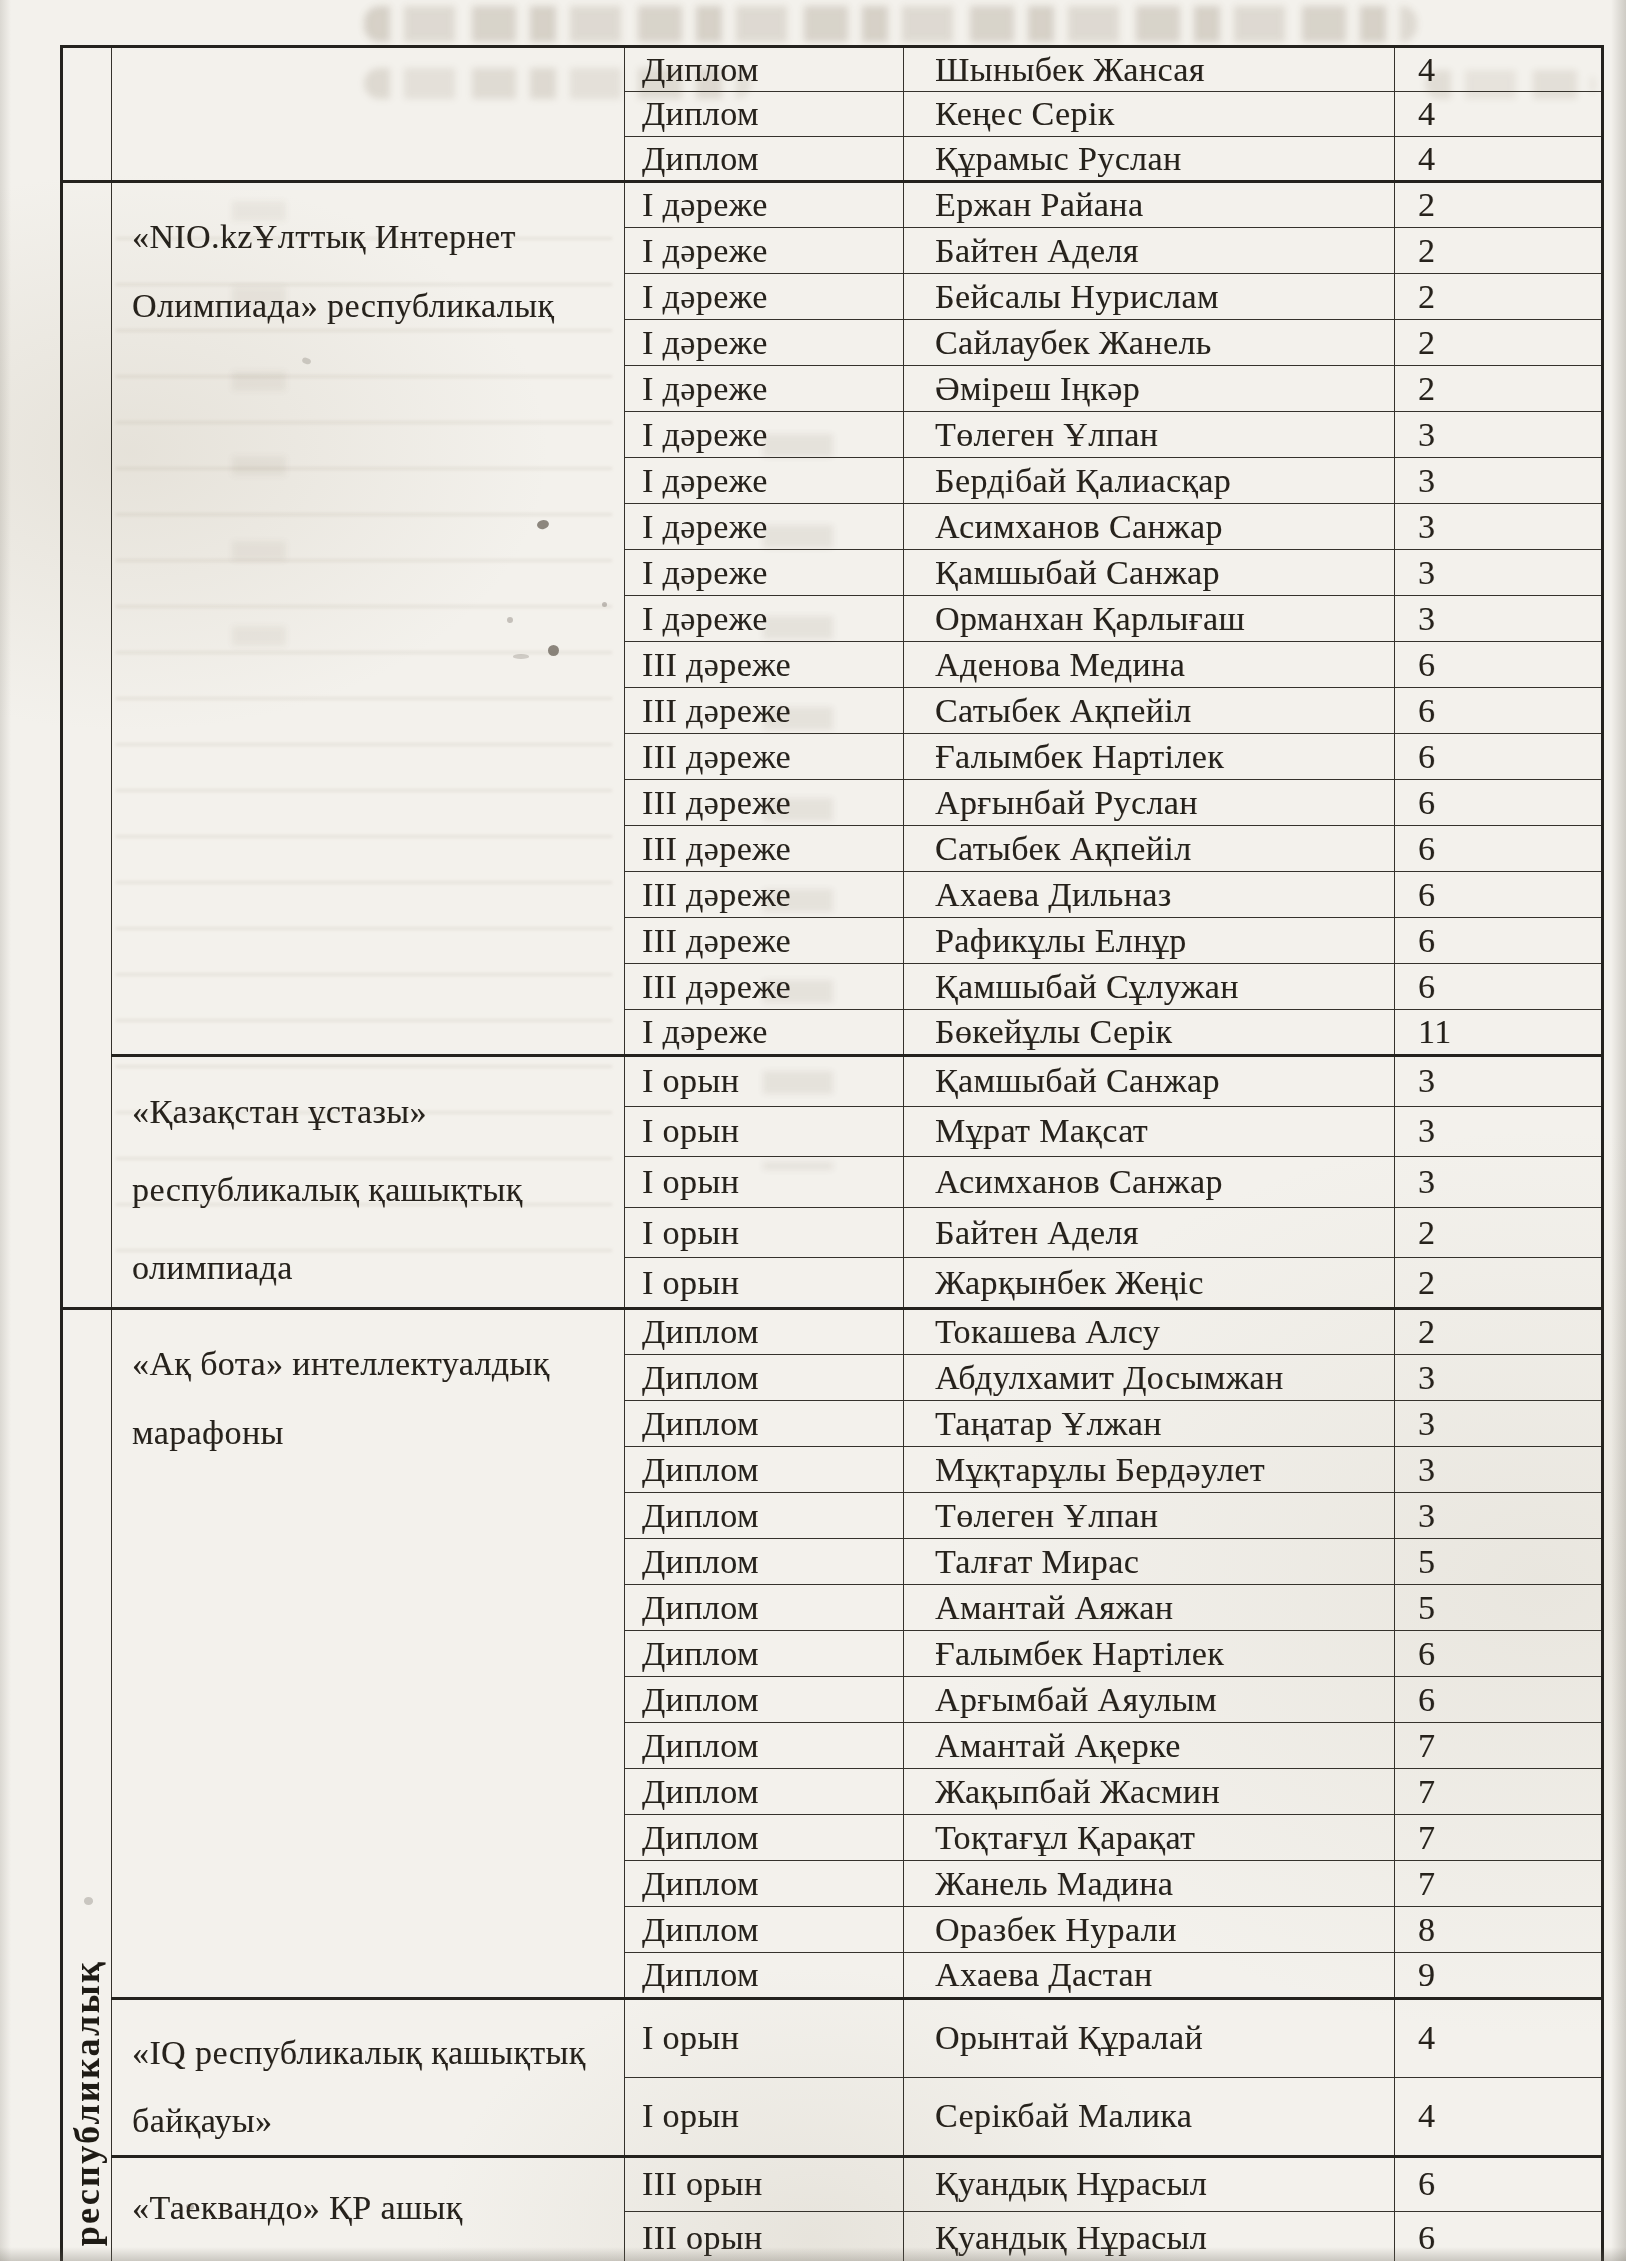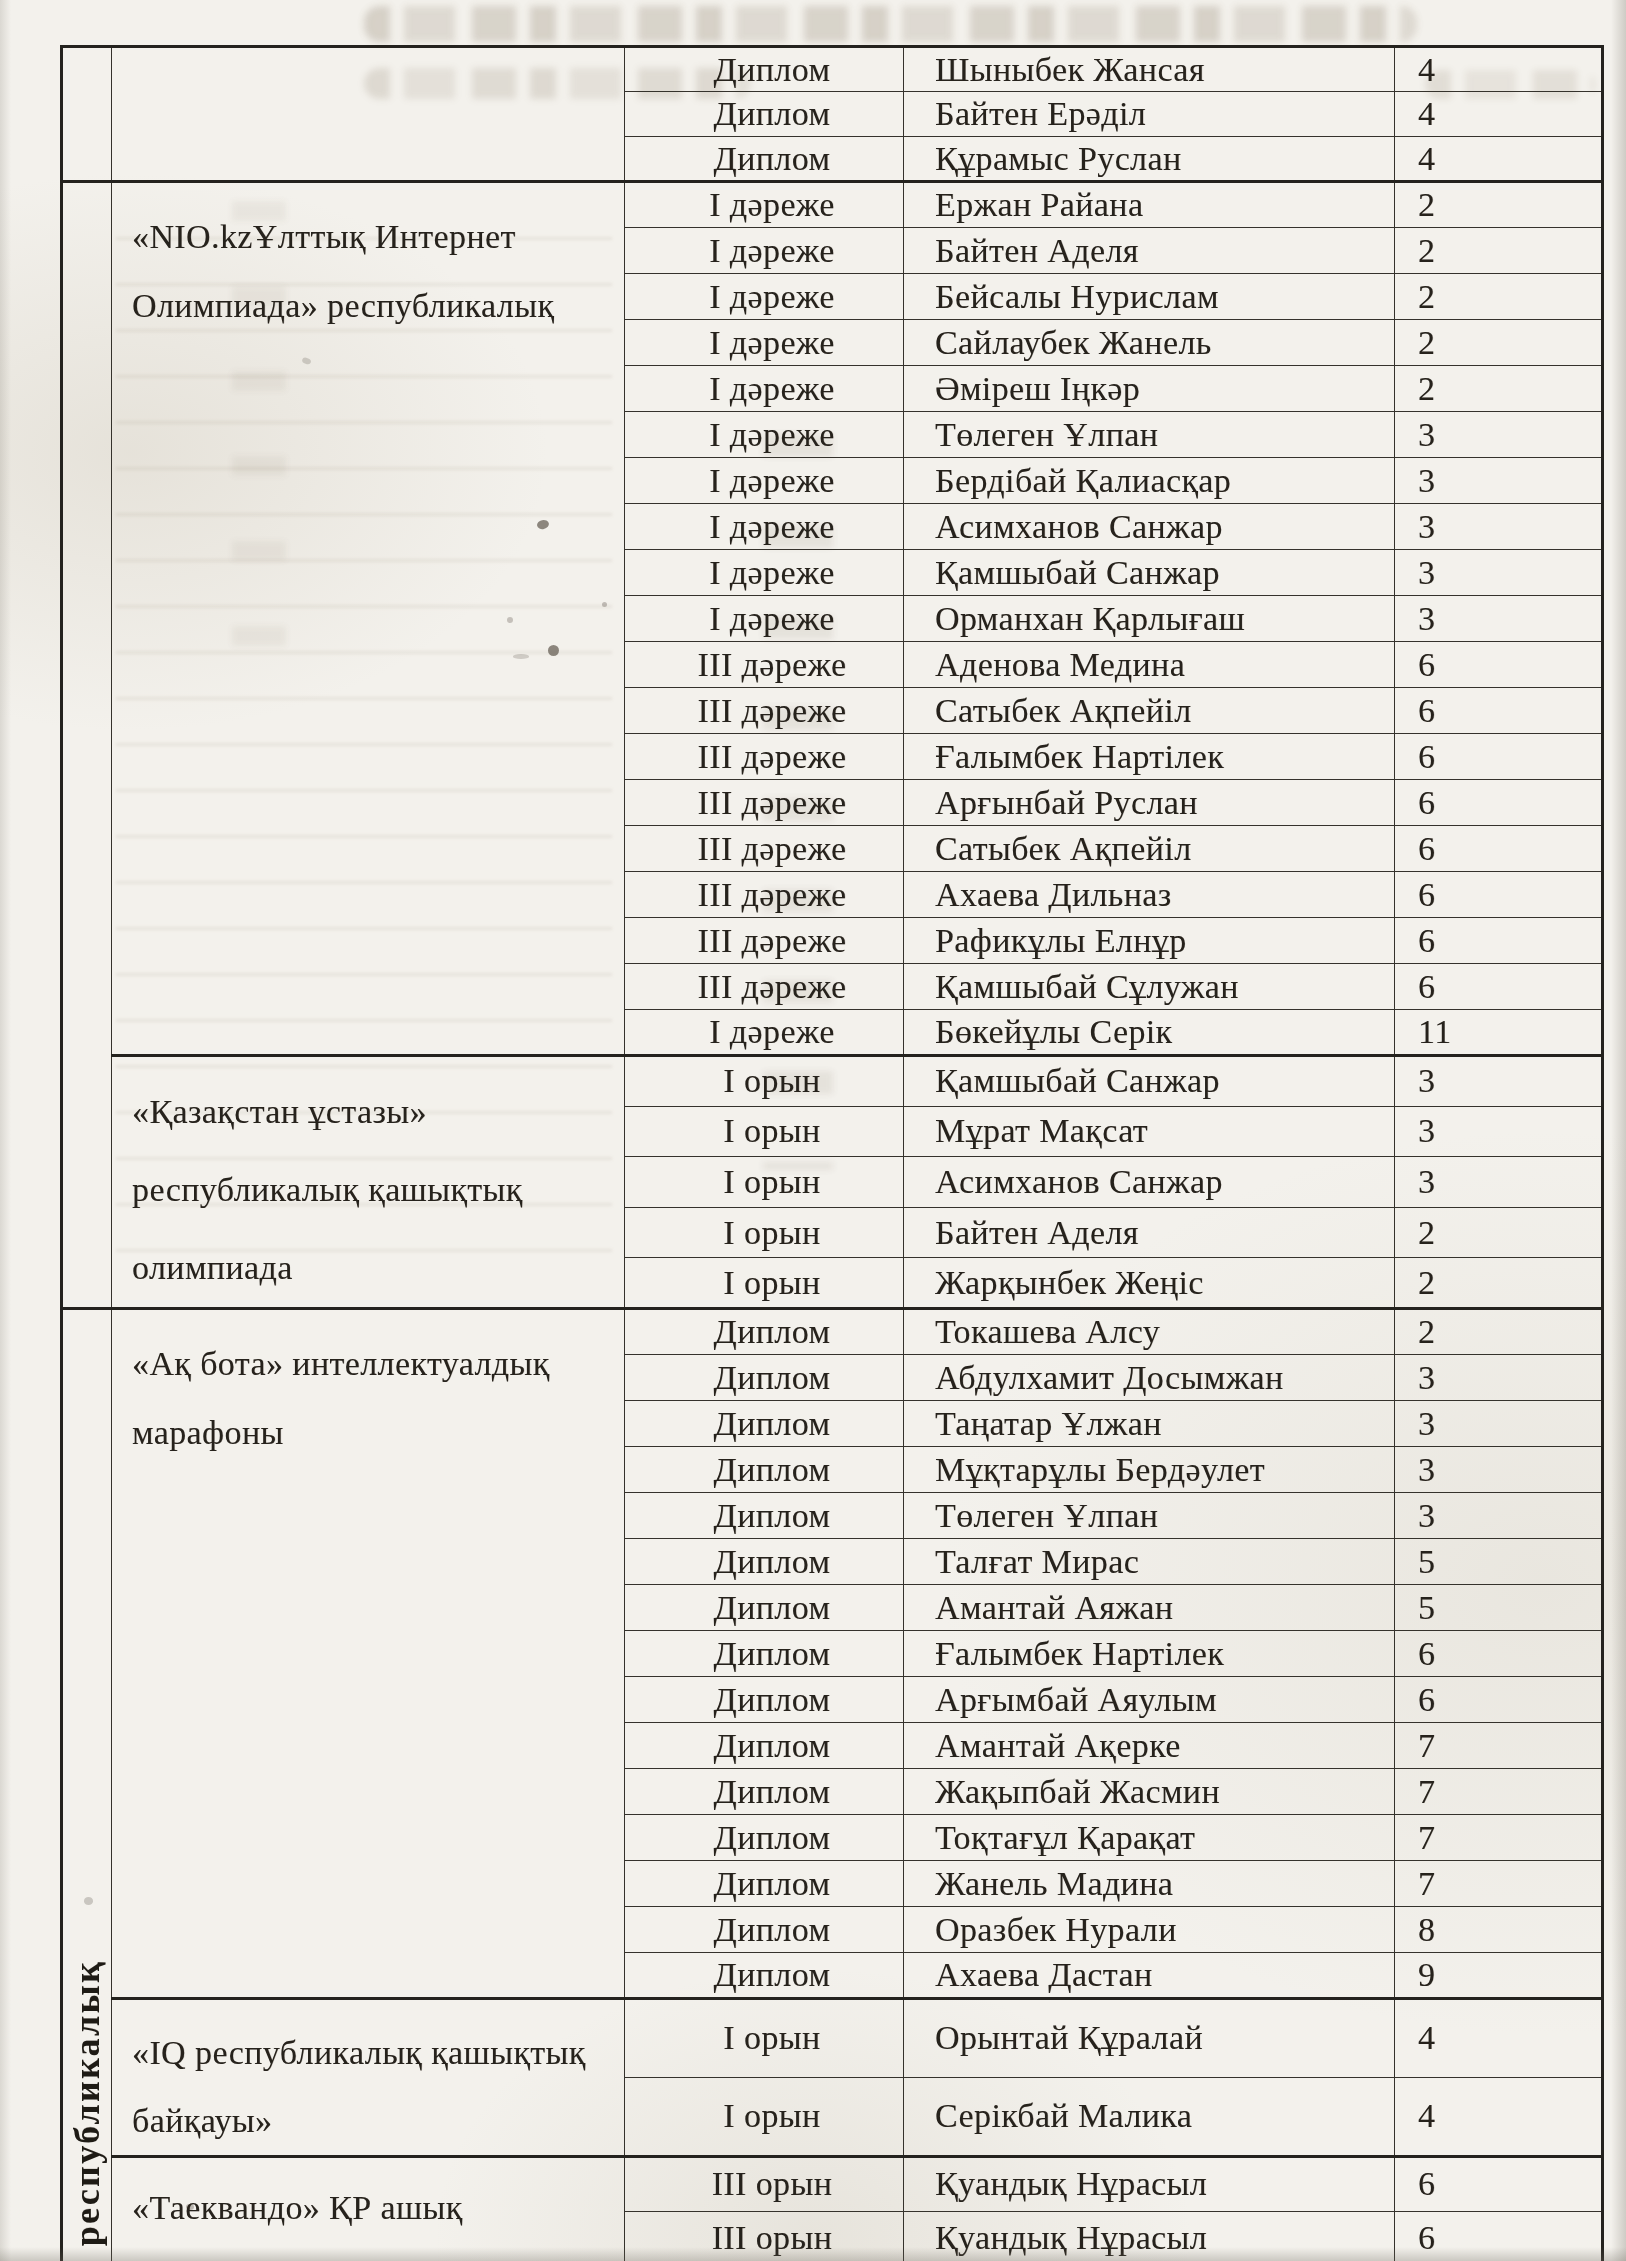--- a/index.html
+++ b/index.html
@@ -42,21 +42,21 @@
     overflow: hidden;
   }
   tr.sec-0 { height: 45px; }
   tr.sec-1 { height: 46px; }
   tr.sec-2 { height: 47px; }
   tr.sec-3 { height: 46px; }
   tr.sec-4 { height: 67px; }
   tr.sec-5 { height: 55px; }
   tr.section-start td { border-top: 3.1px solid #24221e; }
 
-  td.award-cell { padding-left: 17px; text-align: center; }
+  td.award-cell { padding-left: 17px; }
   td.name-cell  { padding-left: 31px; margin-top: 40px; }
   td.grade-cell { padding-left: 23px; }
 
   td.competition-cell {
     vertical-align: top;
     padding: 18.6px 9.3px 0 20px;
     line-height: 2.05;
   }
   td.competition-cell.comp-2 { line-height: 2.3; padding-top: 15.5px; }
   td.competition-cell.comp-4 { line-height: 2.0; }
@@ -150,21 +150,21 @@
   <tbody>
       <tr class="sec-0">
         <td class="group-cell" rowspan="3"></td>
         <td class="competition-cell comp-0" rowspan="3"></td>
         <td class="award-cell">Диплом</td>
         <td class="name-cell">Шыныбек Жансая</td>
         <td class="grade-cell">4</td>
       </tr>
       <tr class="sec-0">
         <td class="award-cell">Диплом</td>
-        <td class="name-cell">Байтен Ерәділ</td>
+        <td class="name-cell">Кеңес Серік</td>
         <td class="grade-cell">4</td>
       </tr>
       <tr class="sec-0">
         <td class="award-cell">Диплом</td>
         <td class="name-cell">Құрамыс Руслан</td>
         <td class="grade-cell">4</td>
       </tr>
       <tr class="sec-1 section-start">
         <td class="group-cell" rowspan="24"></td>
         <td class="competition-cell comp-1" rowspan="19">«NIO.kzҰлттық Интернет Олимпиада» республикалық</td>

